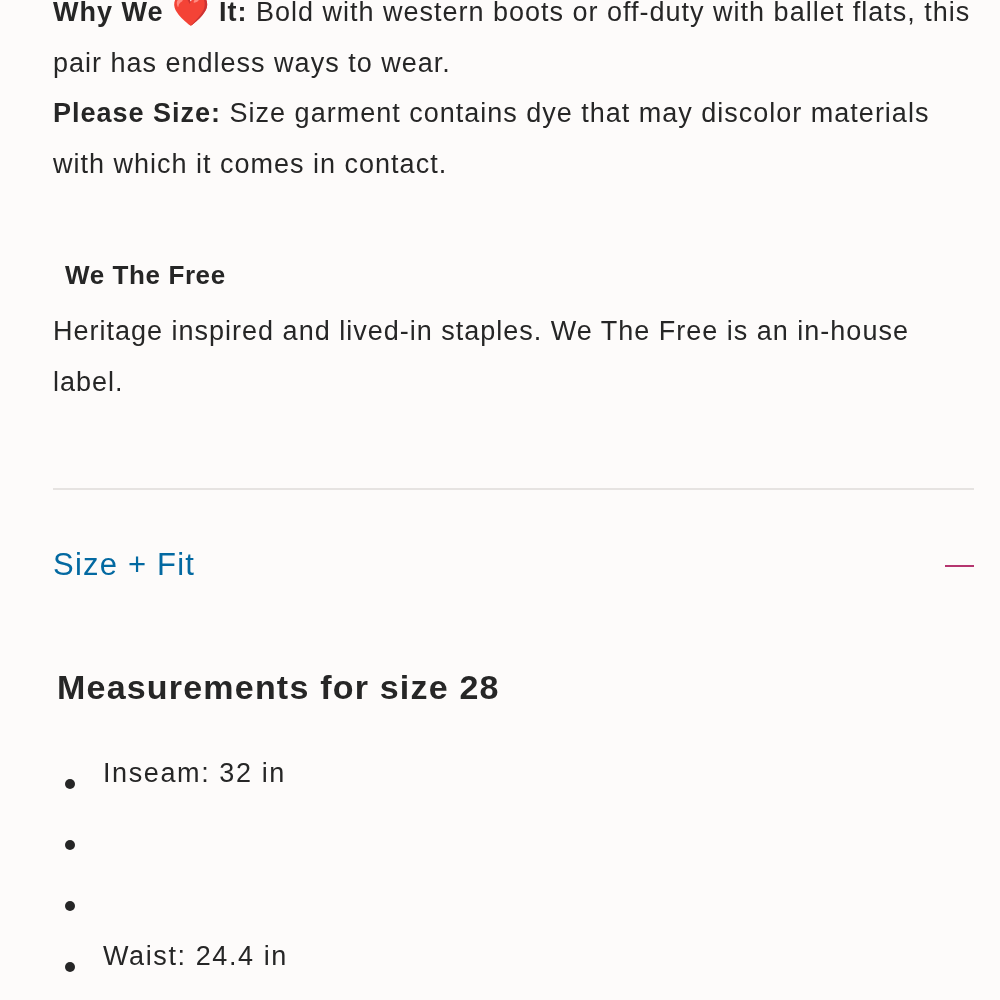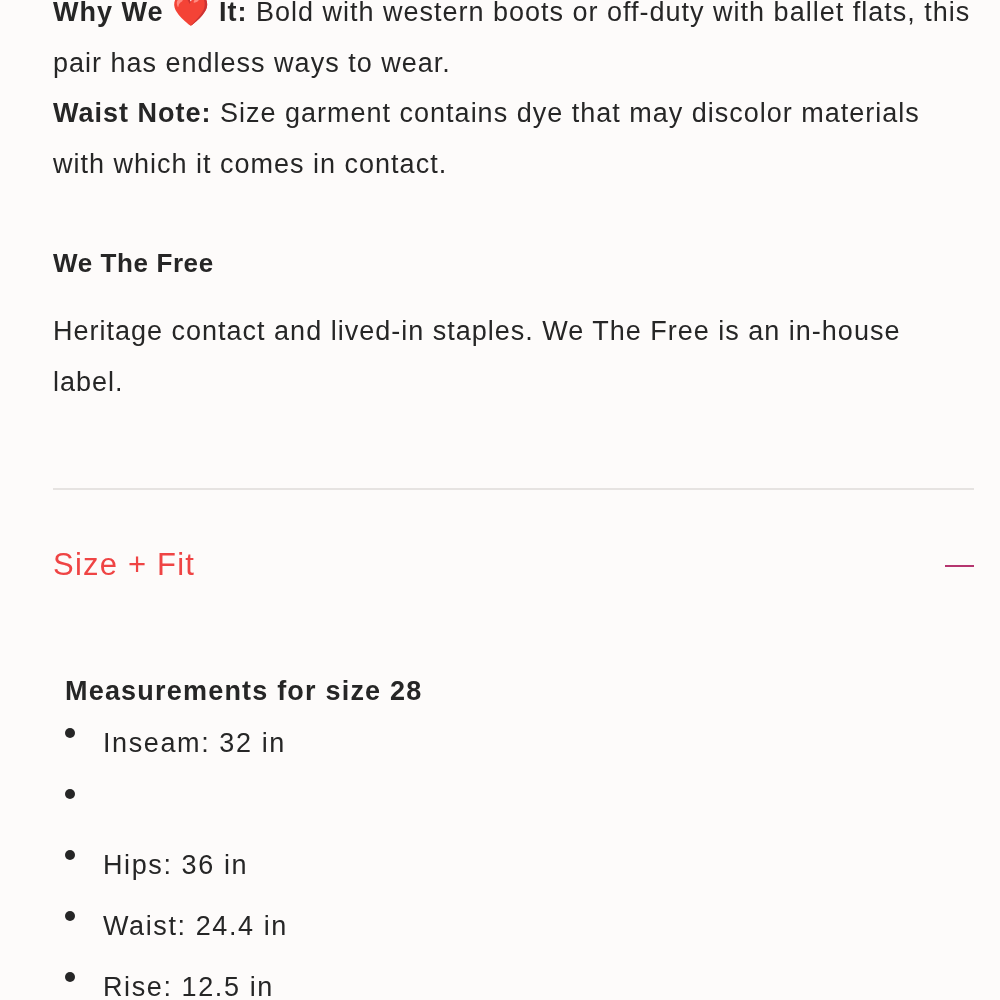--- a/index.html
+++ b/index.html
@@ -30,21 +30,21 @@
       line-height: 50.5px;
       letter-spacing: 1px;
       margin: 0;
     }
     .para b { font-weight: bold; }
     .heart { color: #e5252a; font-size: 30px; }
     .brand-title {
       font-size: 26px;
       font-weight: bold;
       letter-spacing: 0.6px;
-      margin: 0;
+      margin: 12px;
       position: absolute;
       top: 262px;
     }
     .brand-desc {
       position: absolute;
       top: 320px;
       font-size: 27px;
       line-height: 50.5px;
       letter-spacing: 1px;
       margin: 0;
@@ -63,50 +63,50 @@
       right: 51px;
       top: 540px;
       height: 50px;
       display: flex;
       align-items: center;
       justify-content: space-between;
       cursor: pointer;
     }
     .accordion-title {
       font-size: 31px;
-      color: #ef4444;
+      color: #0369a1;
       letter-spacing: 1.2px;
     }
     .minus-icon {
       width: 29px;
       height: 2px;
       background: #b5356f;
       margin-top: 2px;
     }
     .meas-title {
       position: absolute;
       left: 53px;
       top: 664px;
-      font-size: 27px;
+      font-size: 34px;
       font-weight: bold;
       letter-spacing: 1.2px;
-      margin: 12px;
+      margin: 4px;
     }
     .meas-list {
       position: absolute;
       left: 53px;
       top: 728px;
       list-style: none;
       padding: 0;
       margin: 0;
     }
     .meas-list li {
       height: 61px;
       display: flex;
-      align-items: flex-start;
+      align-items: flex-end;
       font-size: 27px;
       letter-spacing: 1.6px;
     }
     .bullet {
       display: inline-block;
       width: 10px;
       height: 10px;
       border-radius: 50%;
       background: #262626;
       margin-left: 12px;
@@ -116,25 +116,25 @@
 </head>
 <body>
 
 <div class="page">
 
   <div class="content">
     <p class="para">
       <b><span>Why We</span> <span class="heart">❤️</span> <span>It:</span></b><span> Bold with western boots or off-duty with ballet flats, this pair has endless ways to wear.</span>
     </p>
     <p class="para">
-      <b>Waist Note:</b><span> Size garment contains dye that may discolor materials with which it comes in contact.</span>
+      <b>Please Size:</b><span> Size garment contains dye that may discolor materials with which it comes in contact.</span>
     </p>
 
     <h3 class="brand-title">We The Free</h3>
-    <p class="brand-desc">Heritage contact and lived-in staples. We The Free is an in-house label.</p>
+    <p class="brand-desc">Heritage inspired and lived-in staples. We The Free is an in-house label.</p>
   </div>
 
   <div class="divider"></div>
 
   <div class="accordion-header">
     <span class="accordion-title">Size + Fit</span>
     <span class="minus-icon"></span>
   </div>
 
   <h3 class="meas-title">Measurements for size 28</h3>
@@ -142,21 +142,20 @@
   <ul class="meas-list">
     <li>
         <span class="bullet"></span>
         <span>Inseam: 32 in</span>
       </li>
     <li>
         <span class="bullet"></span>
       </li>
     <li>
         <span class="bullet"></span>
-        <span>Hips: 36 in</span>
       </li>
     <li>
         <span class="bullet"></span>
         <span>Waist: 24.4 in</span>
       </li>
     <li>
         <span class="bullet"></span>
         <span>Rise: 12.5 in</span>
       </li>
   </ul>

